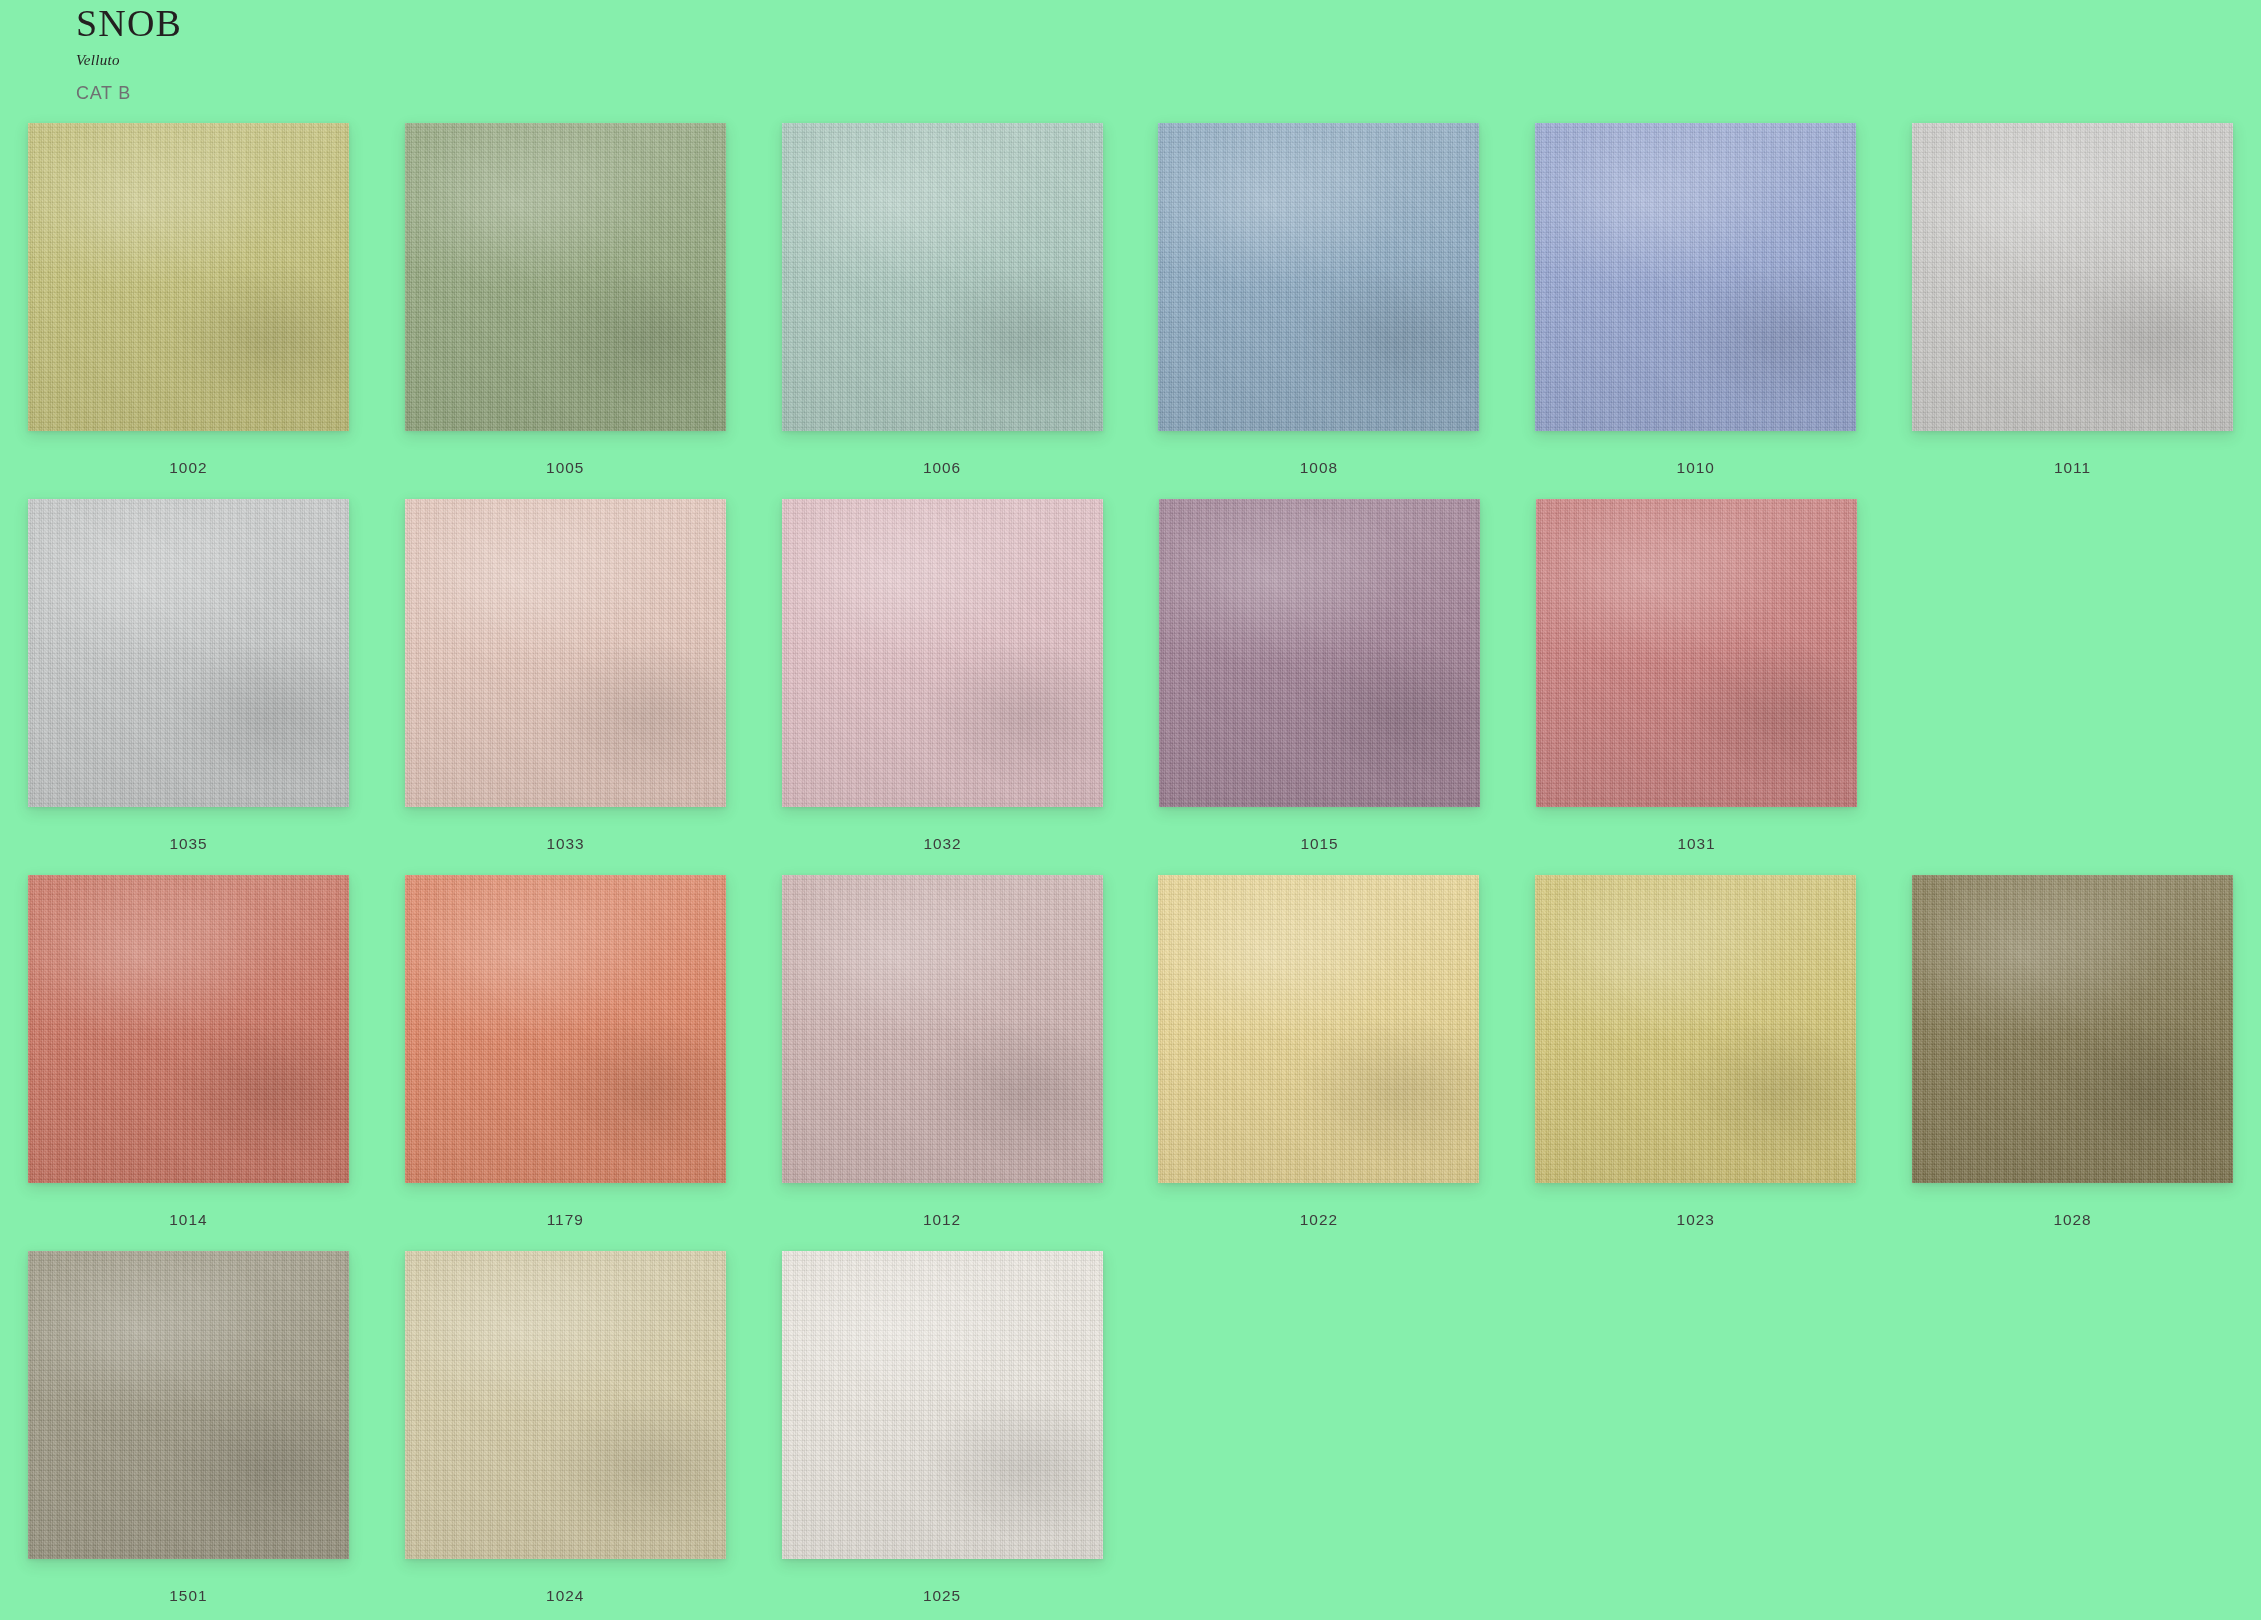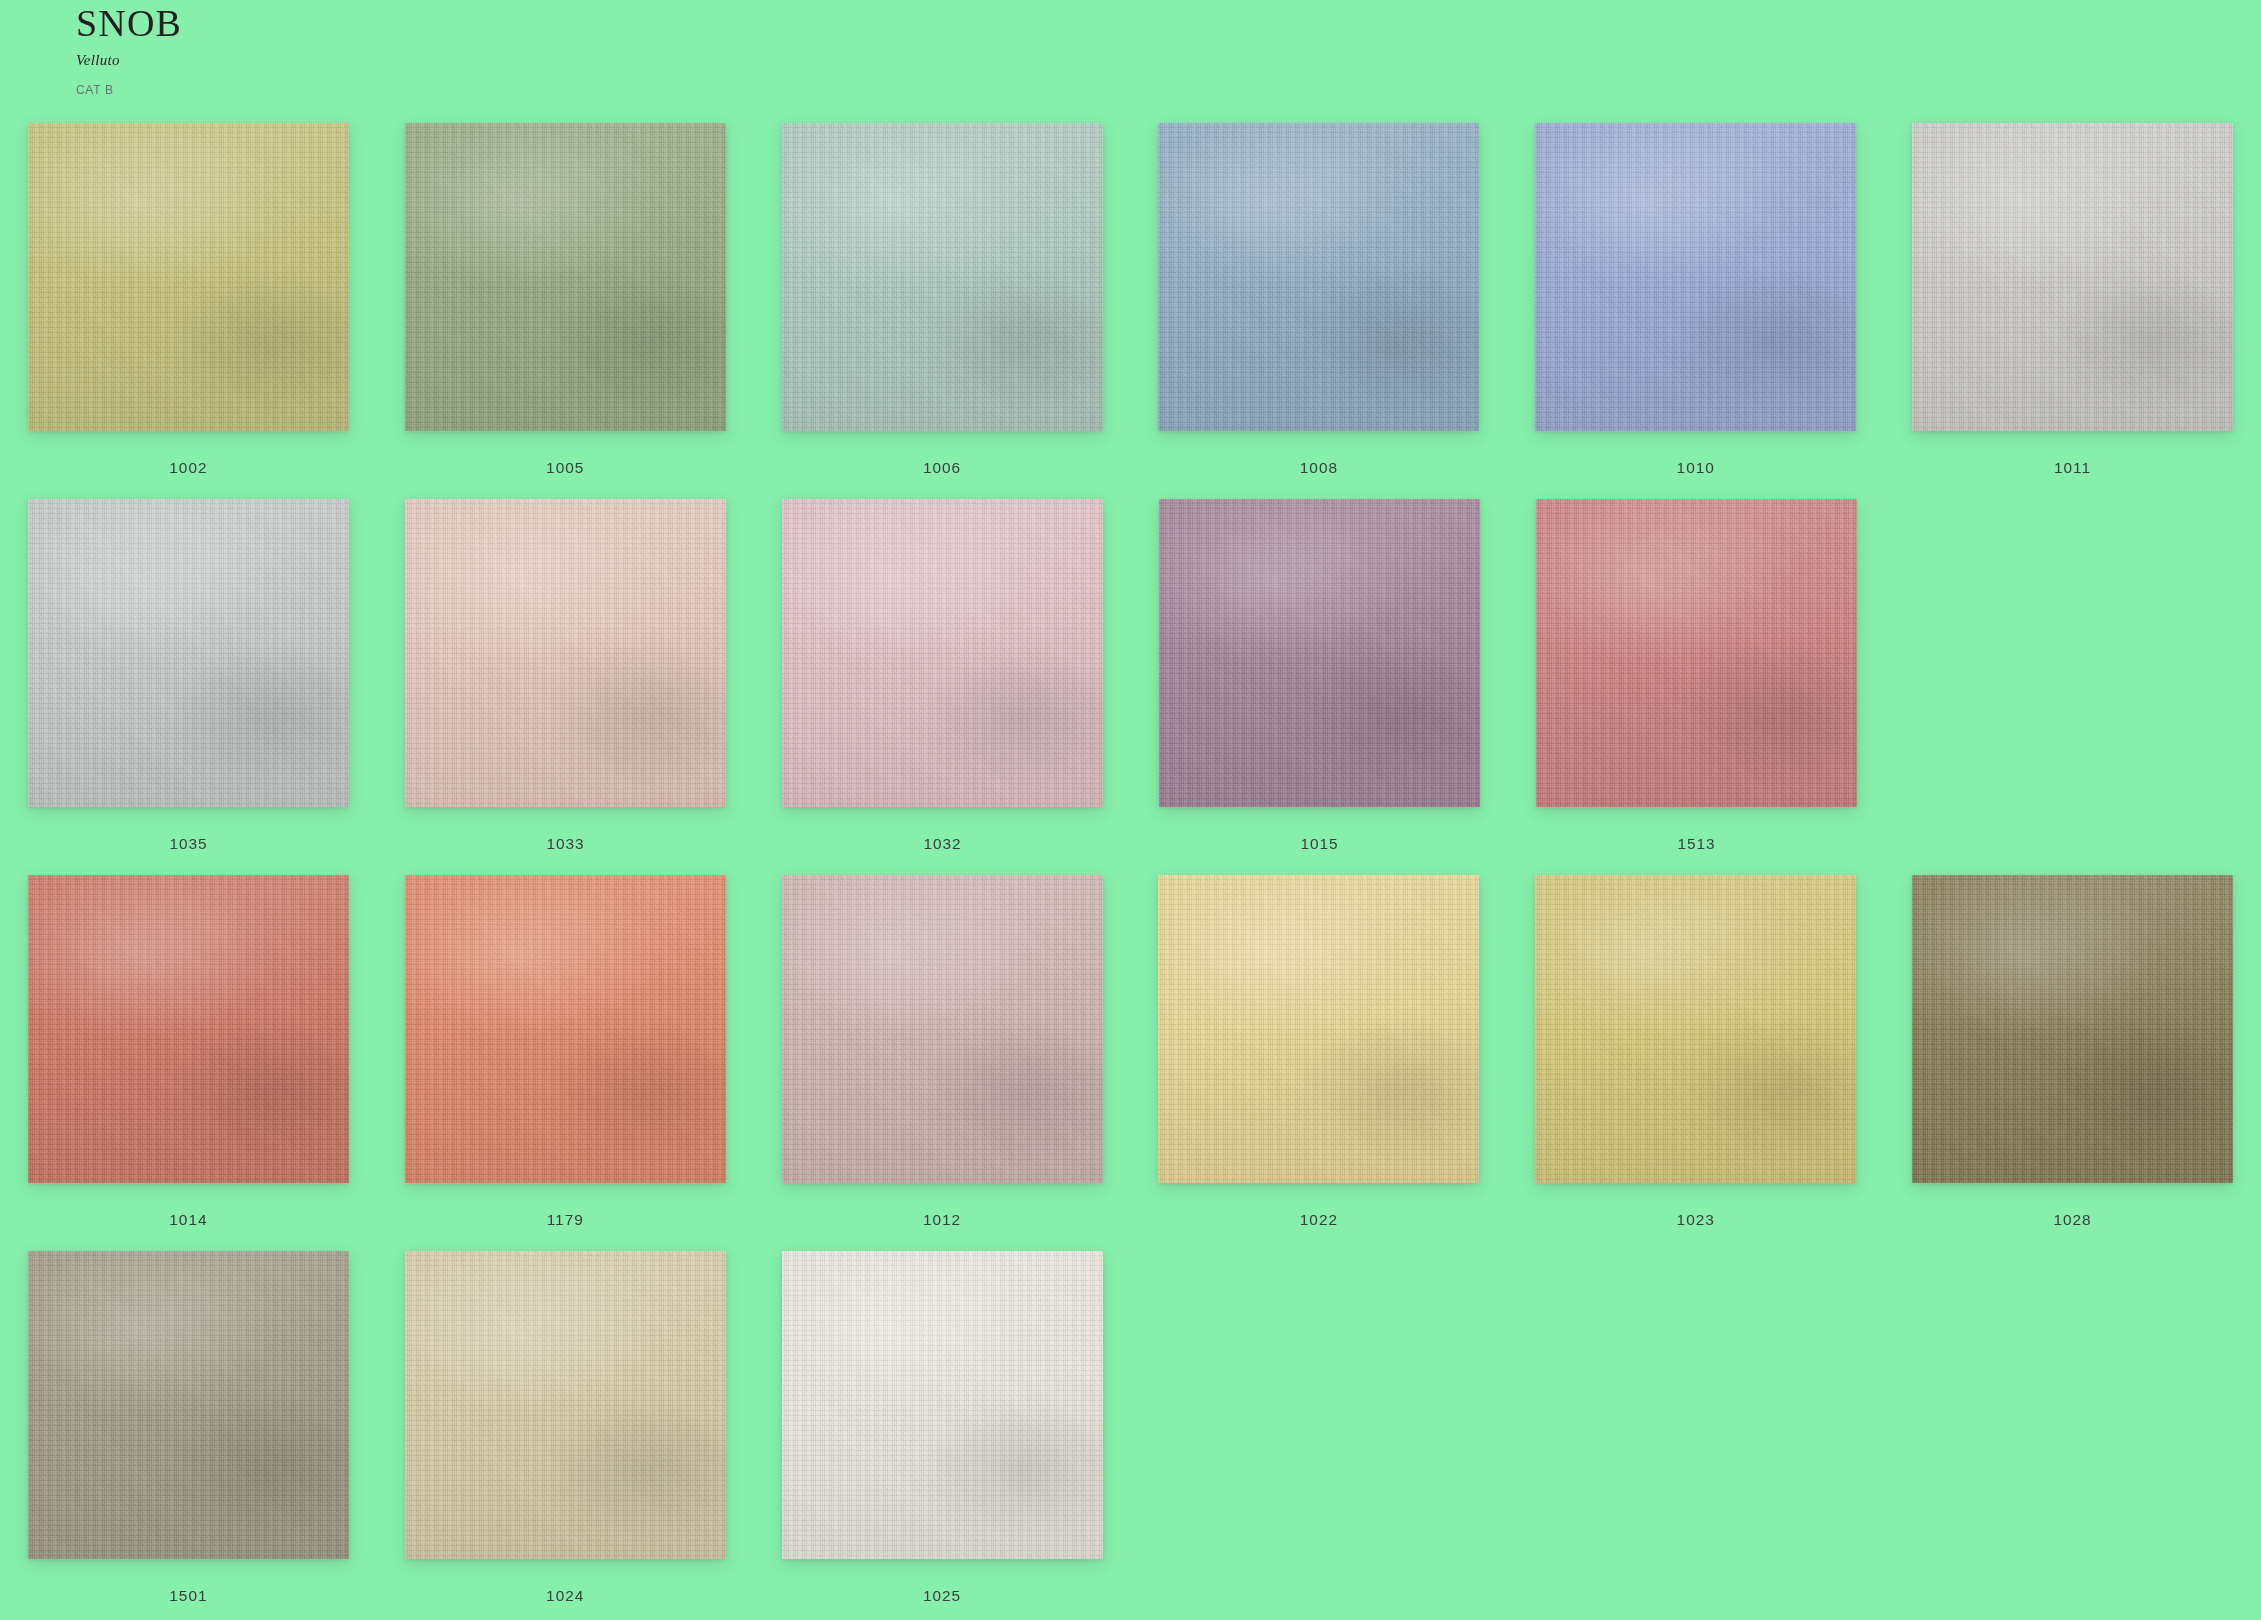--- a/index.html
+++ b/index.html
@@ -45,21 +45,21 @@
     font-size: 15px;
     line-height: 1.0;
     color: #231f20;
     margin: 0;
     padding: 0;
     margin-top: 11px;
     letter-spacing: 0.3px;
   }
   .category-label {
     font-family: "Liberation Sans", sans-serif;
-    font-size: 12px;
+    font-size: 18px;
     line-height: 1.0;
     color: #6f7072;
     letter-spacing: 0.7px;
     margin: 0;
     padding: 0;
     margin-top: 16px;
     font-weight: 400;
   }
 
   
@@ -222,21 +222,21 @@
         <div class="swatch-cell">
           <div class="swatch-chip-wrap">
             <div class="swatch-chip" style="background-color: rgb(158, 126, 147);"></div>
           </div>
           <div class="swatch-code">1015</div>
         </div>
         <div class="swatch-cell">
           <div class="swatch-chip-wrap">
             <div class="swatch-chip" style="background-color: rgb(202, 124, 123);"></div>
           </div>
-          <div class="swatch-code">1513</div>
+          <div class="swatch-code">1031</div>
         </div>
       </div>
       <div class="swatch-row">
         <div class="swatch-cell">
           <div class="swatch-chip-wrap">
             <div class="swatch-chip" style="background-color: rgb(202, 113, 94);"></div>
           </div>
           <div class="swatch-code">1014</div>
         </div>
         <div class="swatch-cell">

